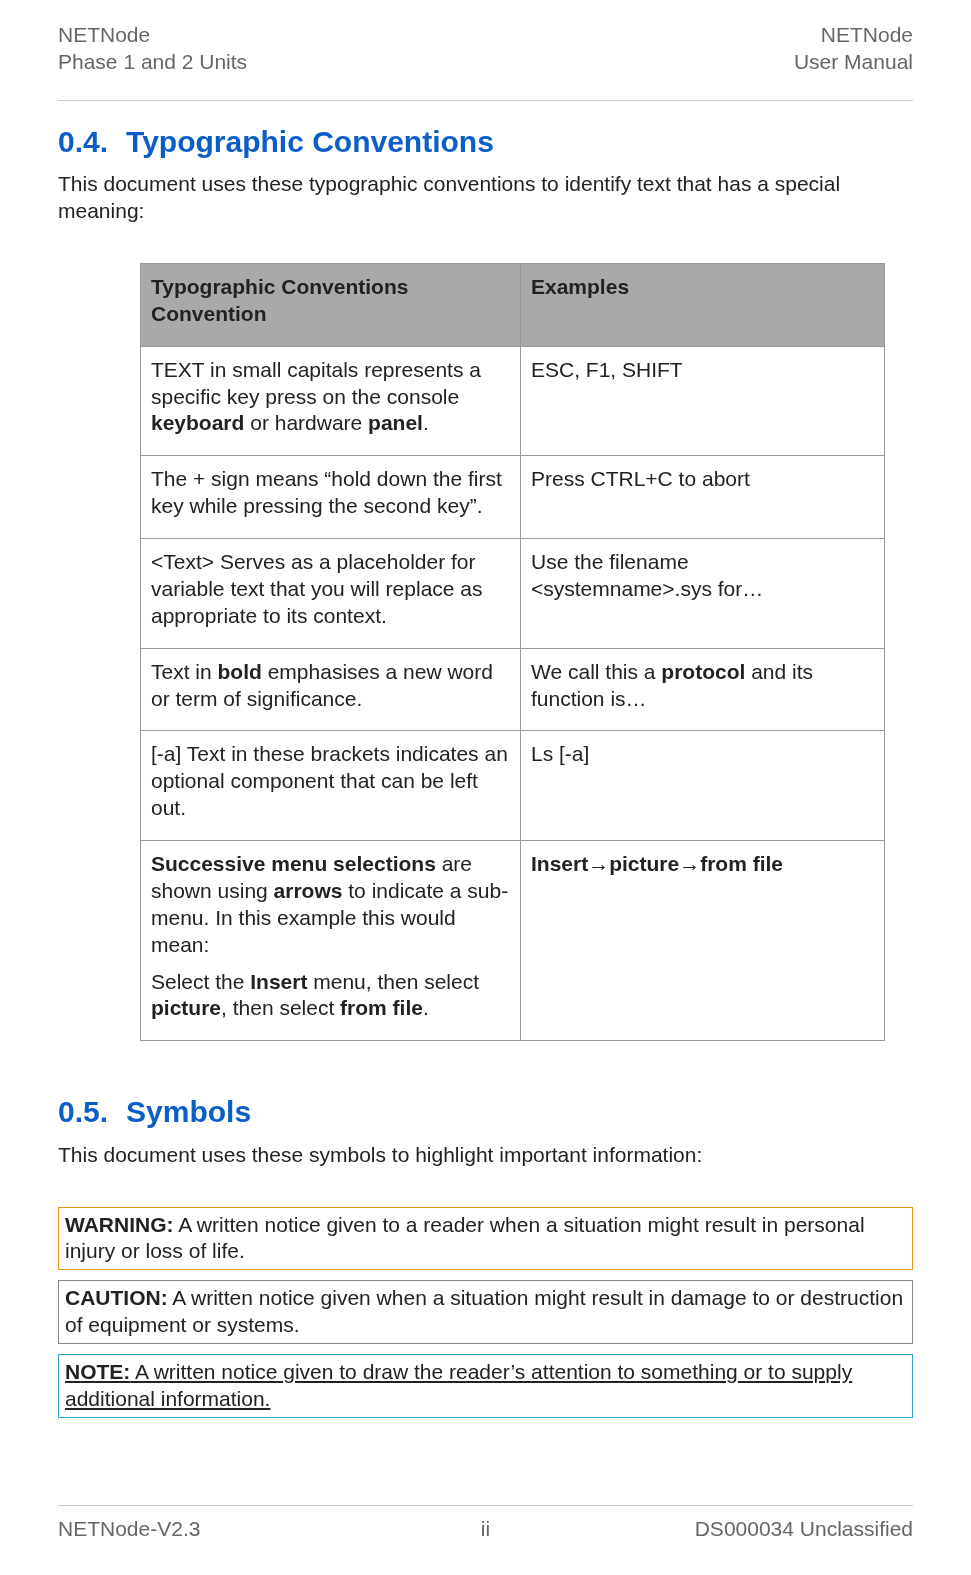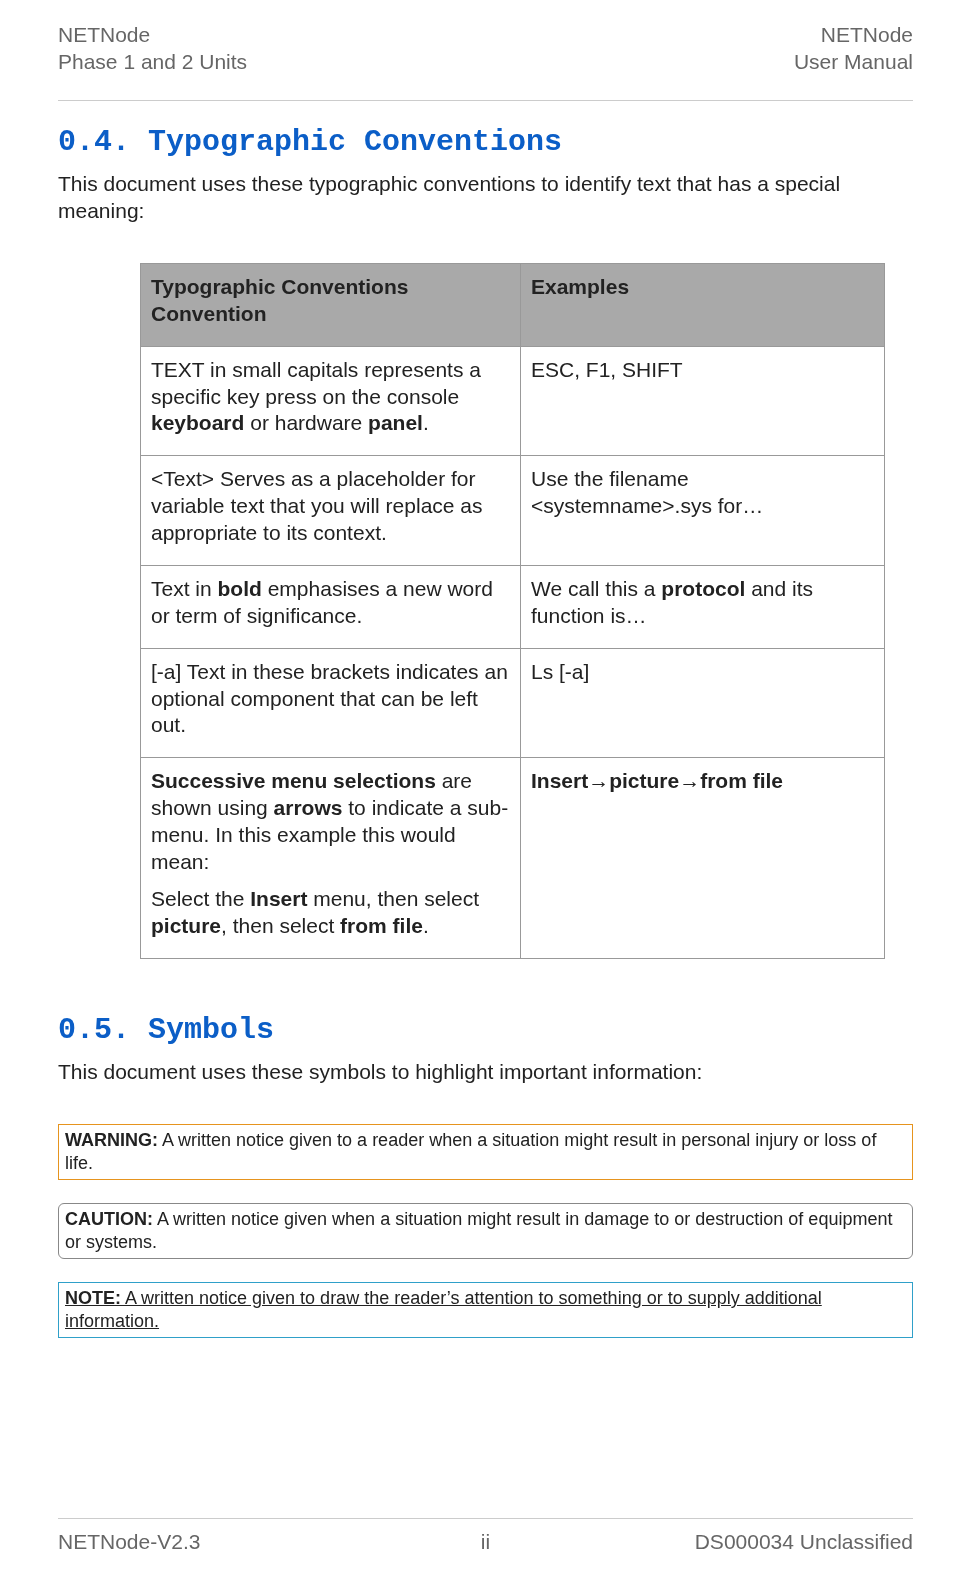--- a/index.html
+++ b/index.html
@@ -22,21 +22,20 @@
     border-bottom: 1px solid #ccc;
     margin-bottom: 22px;
   }
   .header-left { text-align: left; }
   .header-right { text-align: right; }
   .section-heading {
     color: #0b5ec7;
     font-weight: bold;
     font-size: 30px;
     margin-bottom: 10px;
-    font-family: Liberation Mono, monospace;
   }
   .section-num { margin-right: 18px; }
   .intro-p { margin-bottom: 38px; }
   table.conventions {
     border-collapse: collapse;
     width: 745px;
     margin-left: 82px;
     margin-bottom: 52px;
   }
   table.conventions td, table.conventions th {
@@ -50,29 +49,29 @@
     background: #a9a9a9;
     font-weight: bold;
   }
   table.conventions .col1 { width: 380px; }
   .bold { font-weight: bold; }
   .sel-p2 { margin-top: 10px; }
   .notice {
     border-width: 1.5px;
     border-style: solid;
     padding: 4px 6px;
-    margin-bottom: 23px;
-    font-size: 18px;
+    margin-bottom: 10px;
+    font-size: 21px;
   }
   .warning { border-color: #e6941e; }
-  .caution { border-color: #888; border-radius: 6px; }
+  .caution { border-color: #888; }
   .note    { border-color: #2fa0c9; text-decoration: underline; }
   .footer-row {
     position: absolute;
-    bottom: 19px;
+    bottom: 32px;
     left: 58px;
     right: 58px;
     display: flex;
     justify-content: space-between;
     color: #666;
     font-size: 21px;
     border-top: 1px solid #ccc;
     padding-top: 10px;
   }
   .footer-center {
@@ -110,20 +109,24 @@
     <th>Examples</th>
   </tr>
 
   <tr>
     <td class="col1">
       <span>TEXT in small capitals represents a specific key press on the console </span><span class="bold">keyboard</span><span> or hardware </span><span class="bold">panel</span><span>.</span>
     </td>
     <td>ESC,  F1, SHIFT</td>
   </tr>
 
+  <tr>
+    <td class="col1">The + sign means “hold down the first key while pressing the second key”.</td>
+    <td>Press CTRL+C to abort</td>
+  </tr>
 
   <tr>
     <td class="col1">&lt;Text&gt; Serves as a placeholder for variable text that you will replace as appropriate to its context.</td>
     <td>Use the filename &lt;systemname&gt;.sys for…</td>
   </tr>
 
   <tr>
     <td class="col1">
       <span>Text in </span><span class="bold">bold</span><span> emphasises a new word or term of significance.</span>
     </td>

